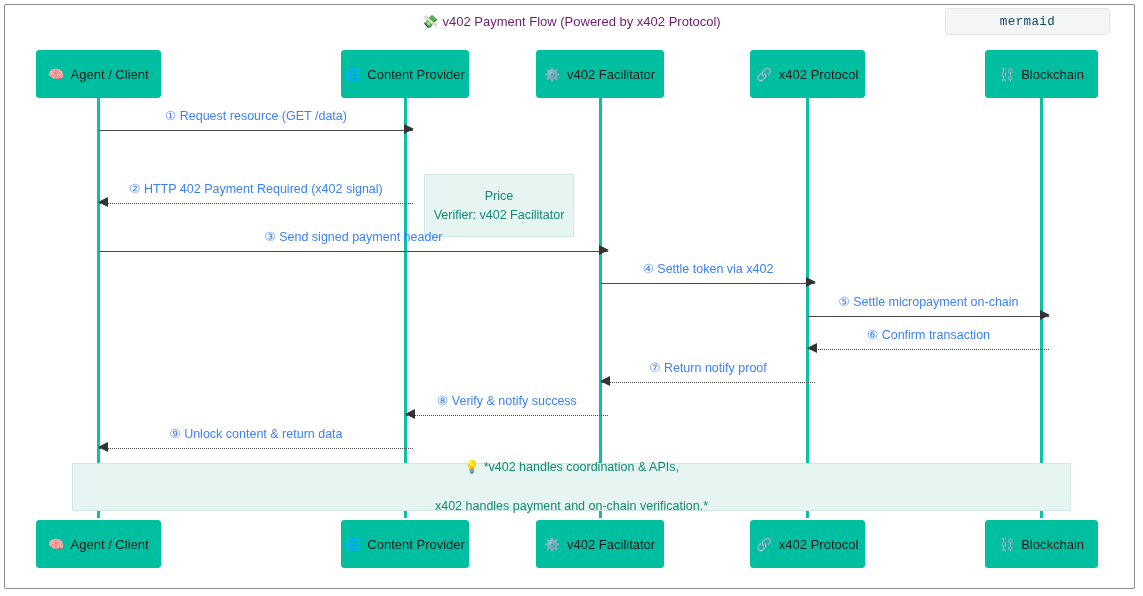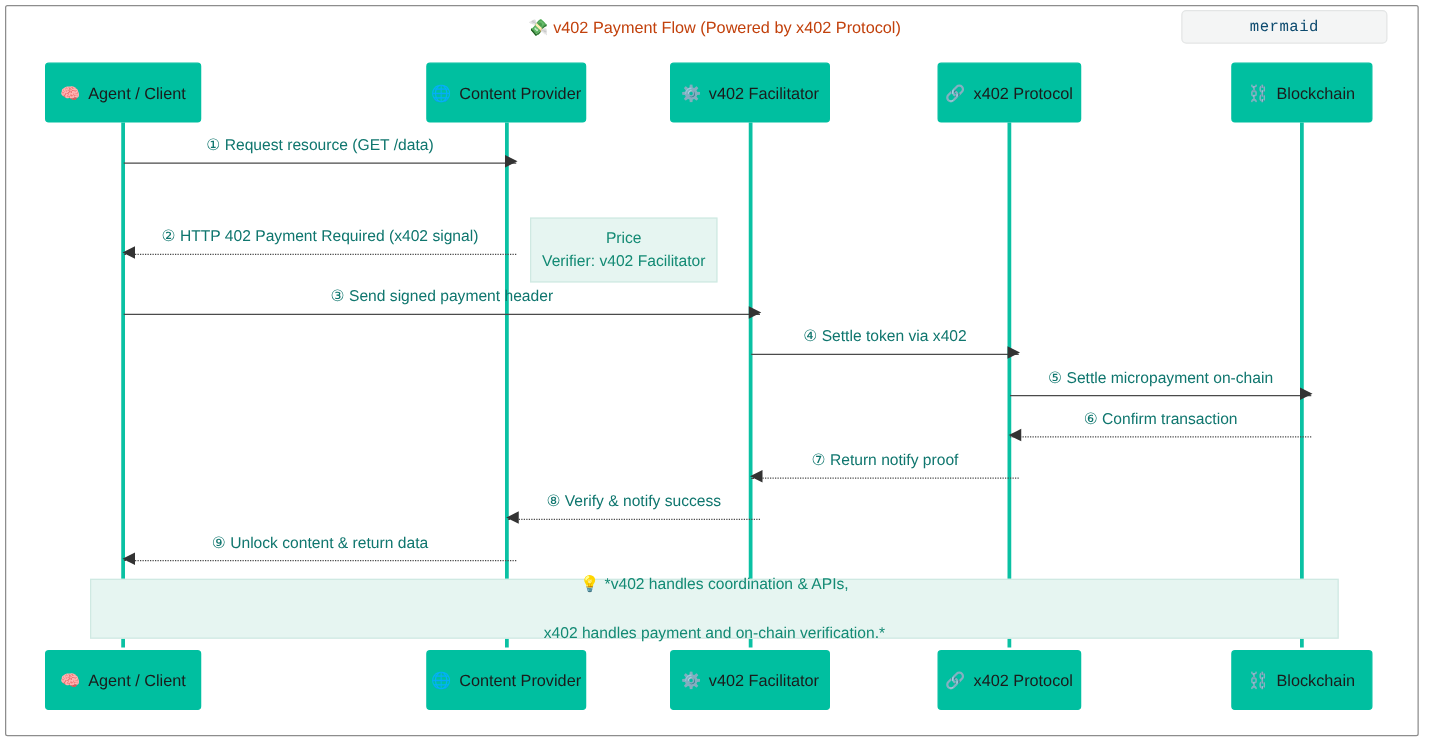--- a/index.html
+++ b/index.html
@@ -30,21 +30,21 @@
   }
 
   
   .diagram-title {
     position: absolute;
     left: 0;
     top: 13px;
     width: 1143px;
     text-align: center;
     font-size: 13px;
-    color: #c2410c;
+    color: #701a75;
     line-height: 18px;
     white-space: nowrap;
   }
   .diagram-title .t-icon { margin-right: 4px; }
 
   .mermaid-badge {
     position: absolute;
     right: 33px;
     top: 8px;
     width: 165px;
@@ -91,21 +91,21 @@
 
   
   .msg { position: absolute; height: 34px; }
   .msg .m-label {
     position: absolute;
     left: 0;
     top: 0;
     width: 100%;
     text-align: center;
     font-size: 12.5px;
-    color: #0f766e;
+    color: #3b82f6;
     line-height: 16px;
     white-space: nowrap;
   }
   .msg .m-line {
     position: absolute;
     left: 0;
     top: 22px;
     width: 100%;
     height: 0;
     border-top: 1.6px solid #4a4a4a;
@@ -203,21 +203,21 @@
 
   <div class="msg dotted" style="left:99px; top:143px; width:314px;margin-top:38px;">
     <div class="m-label">
       <span>②</span>
       <span>HTTP 402 Payment Required (x402 signal)</span>
     </div>
     <div class="m-line"></div>
     <div class="arrow left"></div>
   </div>
 
-  <div class="note" style="left:424px; top:174px; width:150px; height:52px;">
+  <div class="note" style="left:424px; top:174px; width:150px; height:63px;">
     <div class="n-line">Price</div>
     <div class="n-line">Verifier: v402 Facilitator</div>
   </div>
 
   <div class="msg" style="left:99px; top:229px; width:509px;">
     <div class="m-label">
       <span>③</span>
       <span>Send signed payment header</span>
     </div>
     <div class="m-line"></div>

